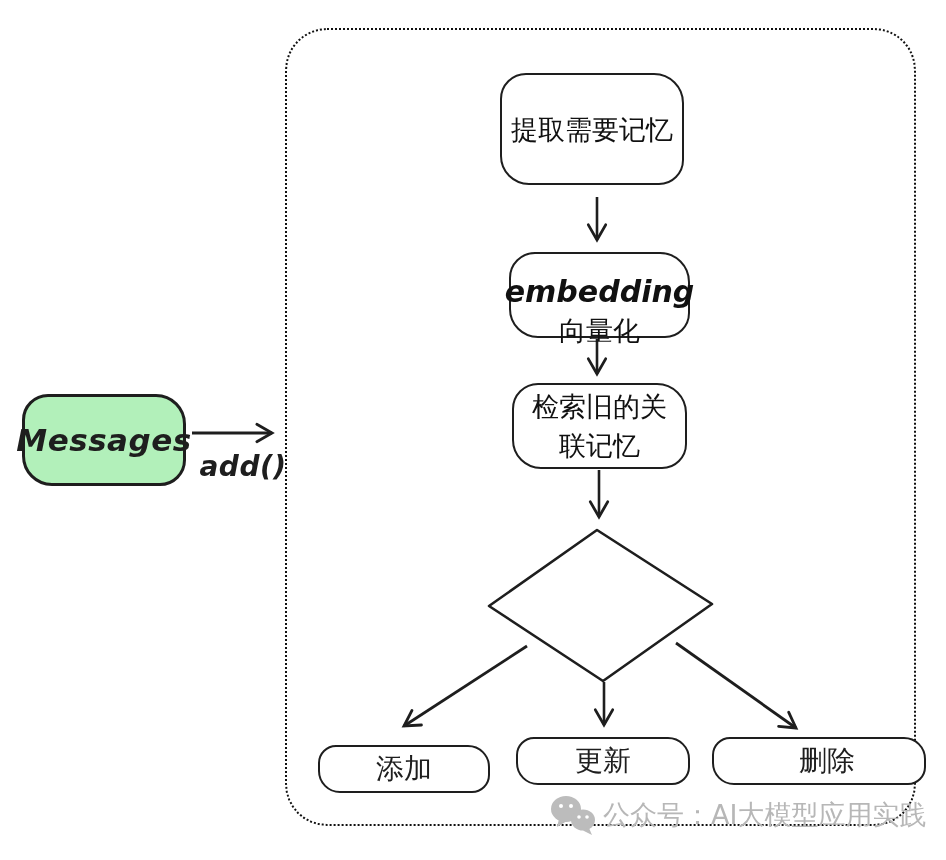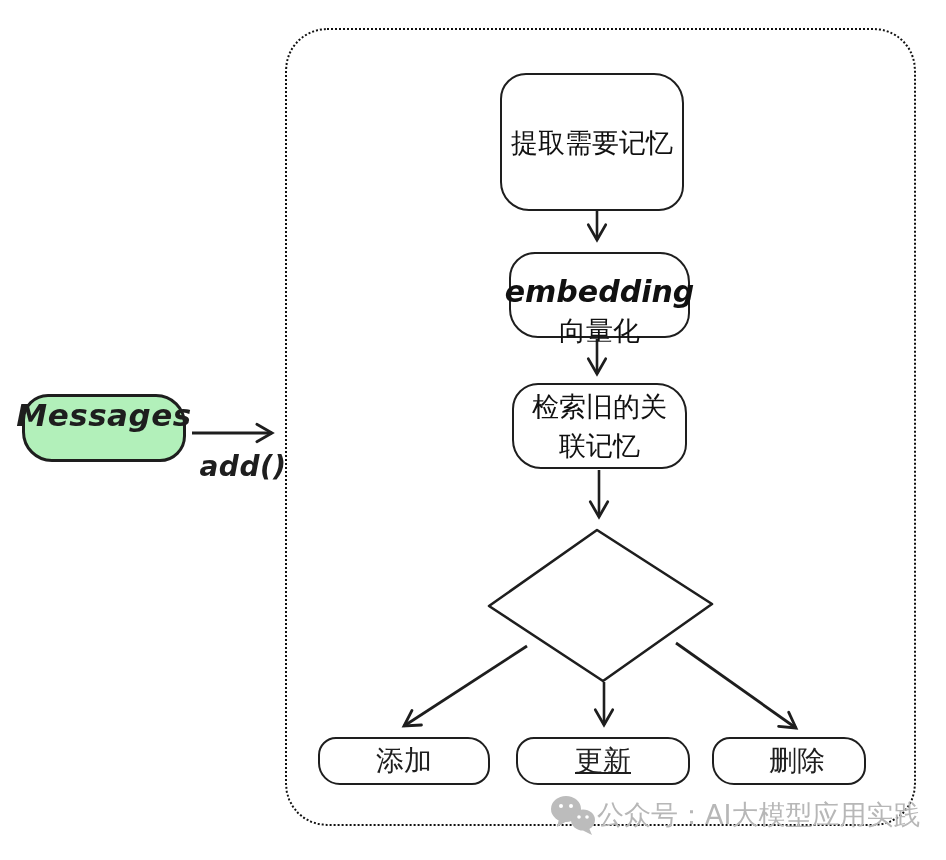--- a/index.html
+++ b/index.html
@@ -37,45 +37,45 @@
     justify-content: center;
     text-align: center;
     font-size: 27px;
     line-height: 39px;
     color: #111111;
   }
   .hand {
     font-style: italic;
     letter-spacing: 0.5px;
   }
-  .node-extract   { left: 500px; top: 73px;  width: 184px; height: 138px; }
+  .node-extract   { left: 500px; top: 73px;  width: 184px; height: 112px; }
   .node-embedding { left: 509px; top: 252px; width: 181px; height: 86px; }
   .node-retrieve  { left: 512px; top: 383px; width: 175px; height: 86px; }
   .node-embedding .latin { font-size: 30px; font-style: italic; font-weight: 600; line-height: 38px; margin-top: 32px; }
   .action {
     position: absolute;
     top: 737px; height: 48px;
     box-sizing: border-box;
     border: 2.6px solid #1e1e1e;
     border-radius: 18px 22px 18px 22px;
     background: #ffffff;
     display: flex; align-items: center; justify-content: center;
     font-size: 28px;
   }
-  .action-add    { left: 318px; width: 172px; }
-  .action-update { left: 516px; width: 174px; text-decoration: underline; }
-  .action-delete { left: 712px; width: 154px; padding-left: 16px; }
+  .action-add    { left: 318px; width: 172px; margin-top: 8px; }
+  .action-update { left: 516px; width: 174px; }
+  .action-delete { left: 712px; width: 214px; padding-left: 16px; }
   .node-messages {
     position: absolute;
-    left: 22px; top: 394px; width: 164px; height: 68px;
+    left: 22px; top: 394px; width: 164px; height: 92px;
     box-sizing: border-box;
     border: 3.5px solid #1e1e1e;
     border-radius: 26px 30px 26px 30px;
     background: #b2f0ba;
-    display: flex; align-items: flex-start; justify-content: center;
+    display: flex; align-items: center; justify-content: center;
     font-size: 31px; font-weight: 600;
   }
   .add-label {
     position: absolute;
     left: 193px; top: 450px; width: 100px;
     text-align: center;
     font-size: 28px; font-weight: 600;
   }
   
   .diamond-text {
@@ -88,21 +88,21 @@
   
   .connectors {
     position: absolute;
     left: 0; top: 0; width: 946px; height: 860px;
     pointer-events: none;
   }
   
   .watermark {
     position: absolute;
     left: 549px; top: 794px;
-    display: flex; align-items: center; 
+    display: flex; align-items: center; gap: 6px;
     color: #b7b7b7;
     font-size: 27px;
     background: transparent;
   }
   .wechat-icon { width: 48px; height: 42px; }
 </style>
 </head>
 <body>
 
 <div id="canvas">

